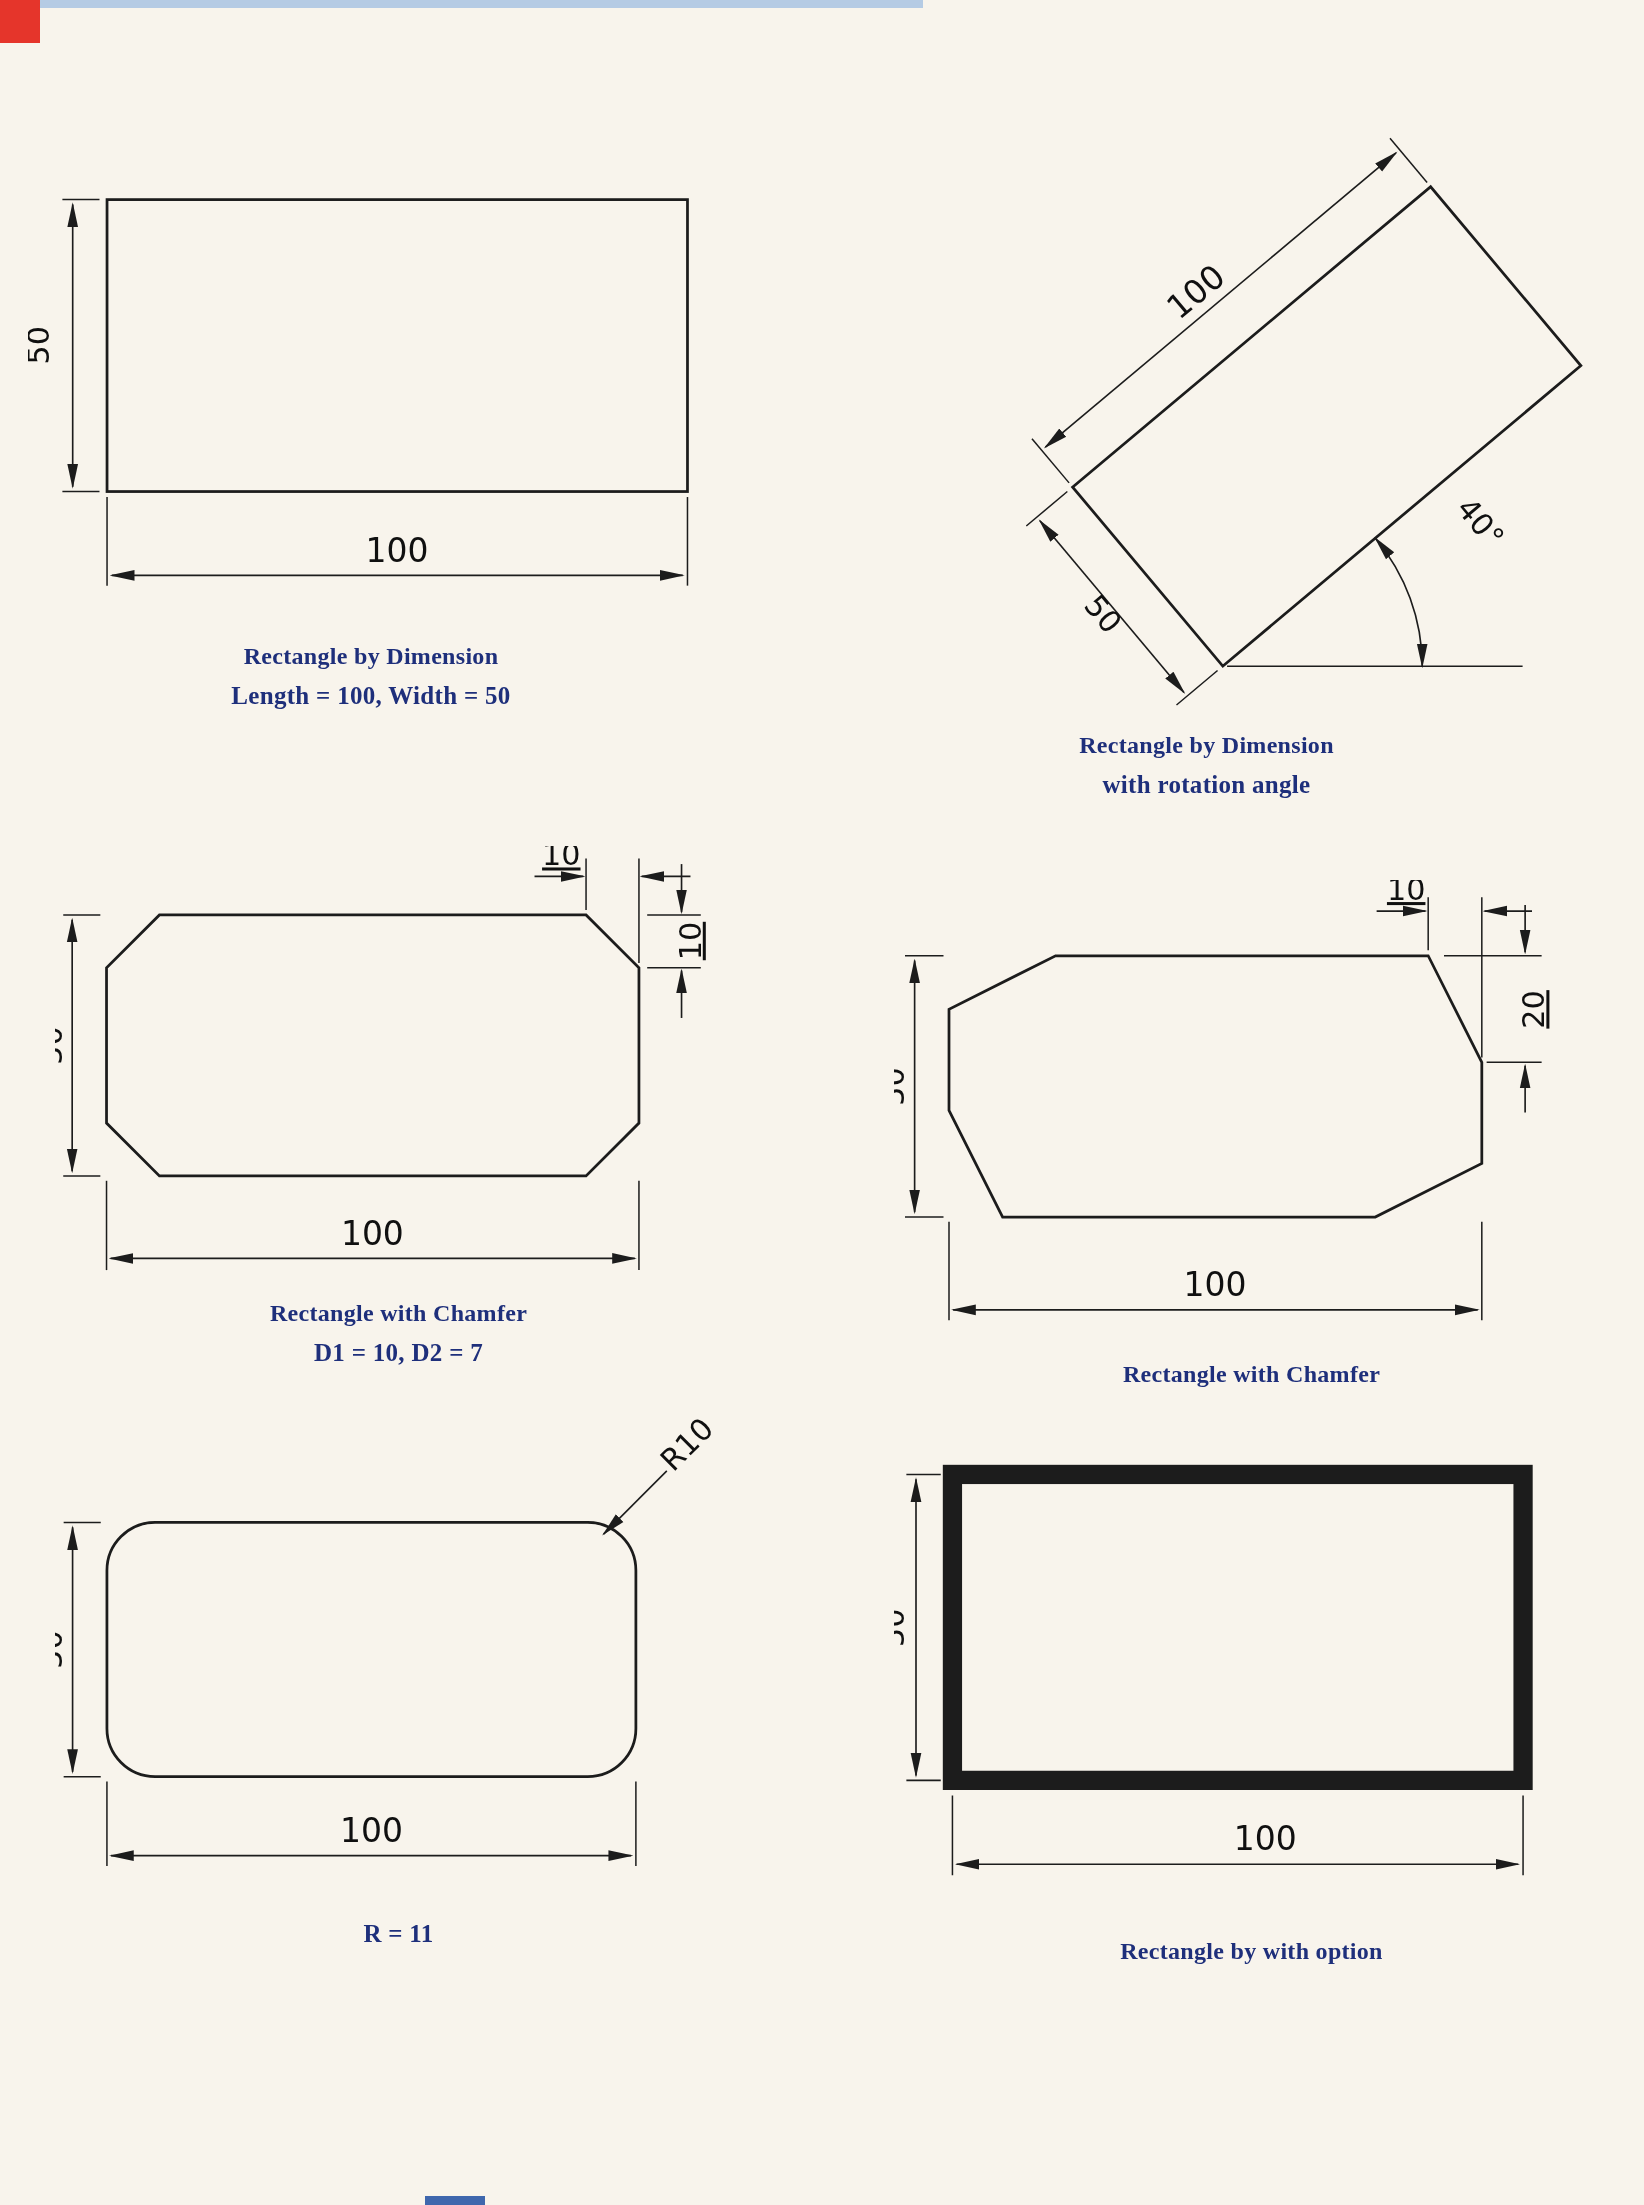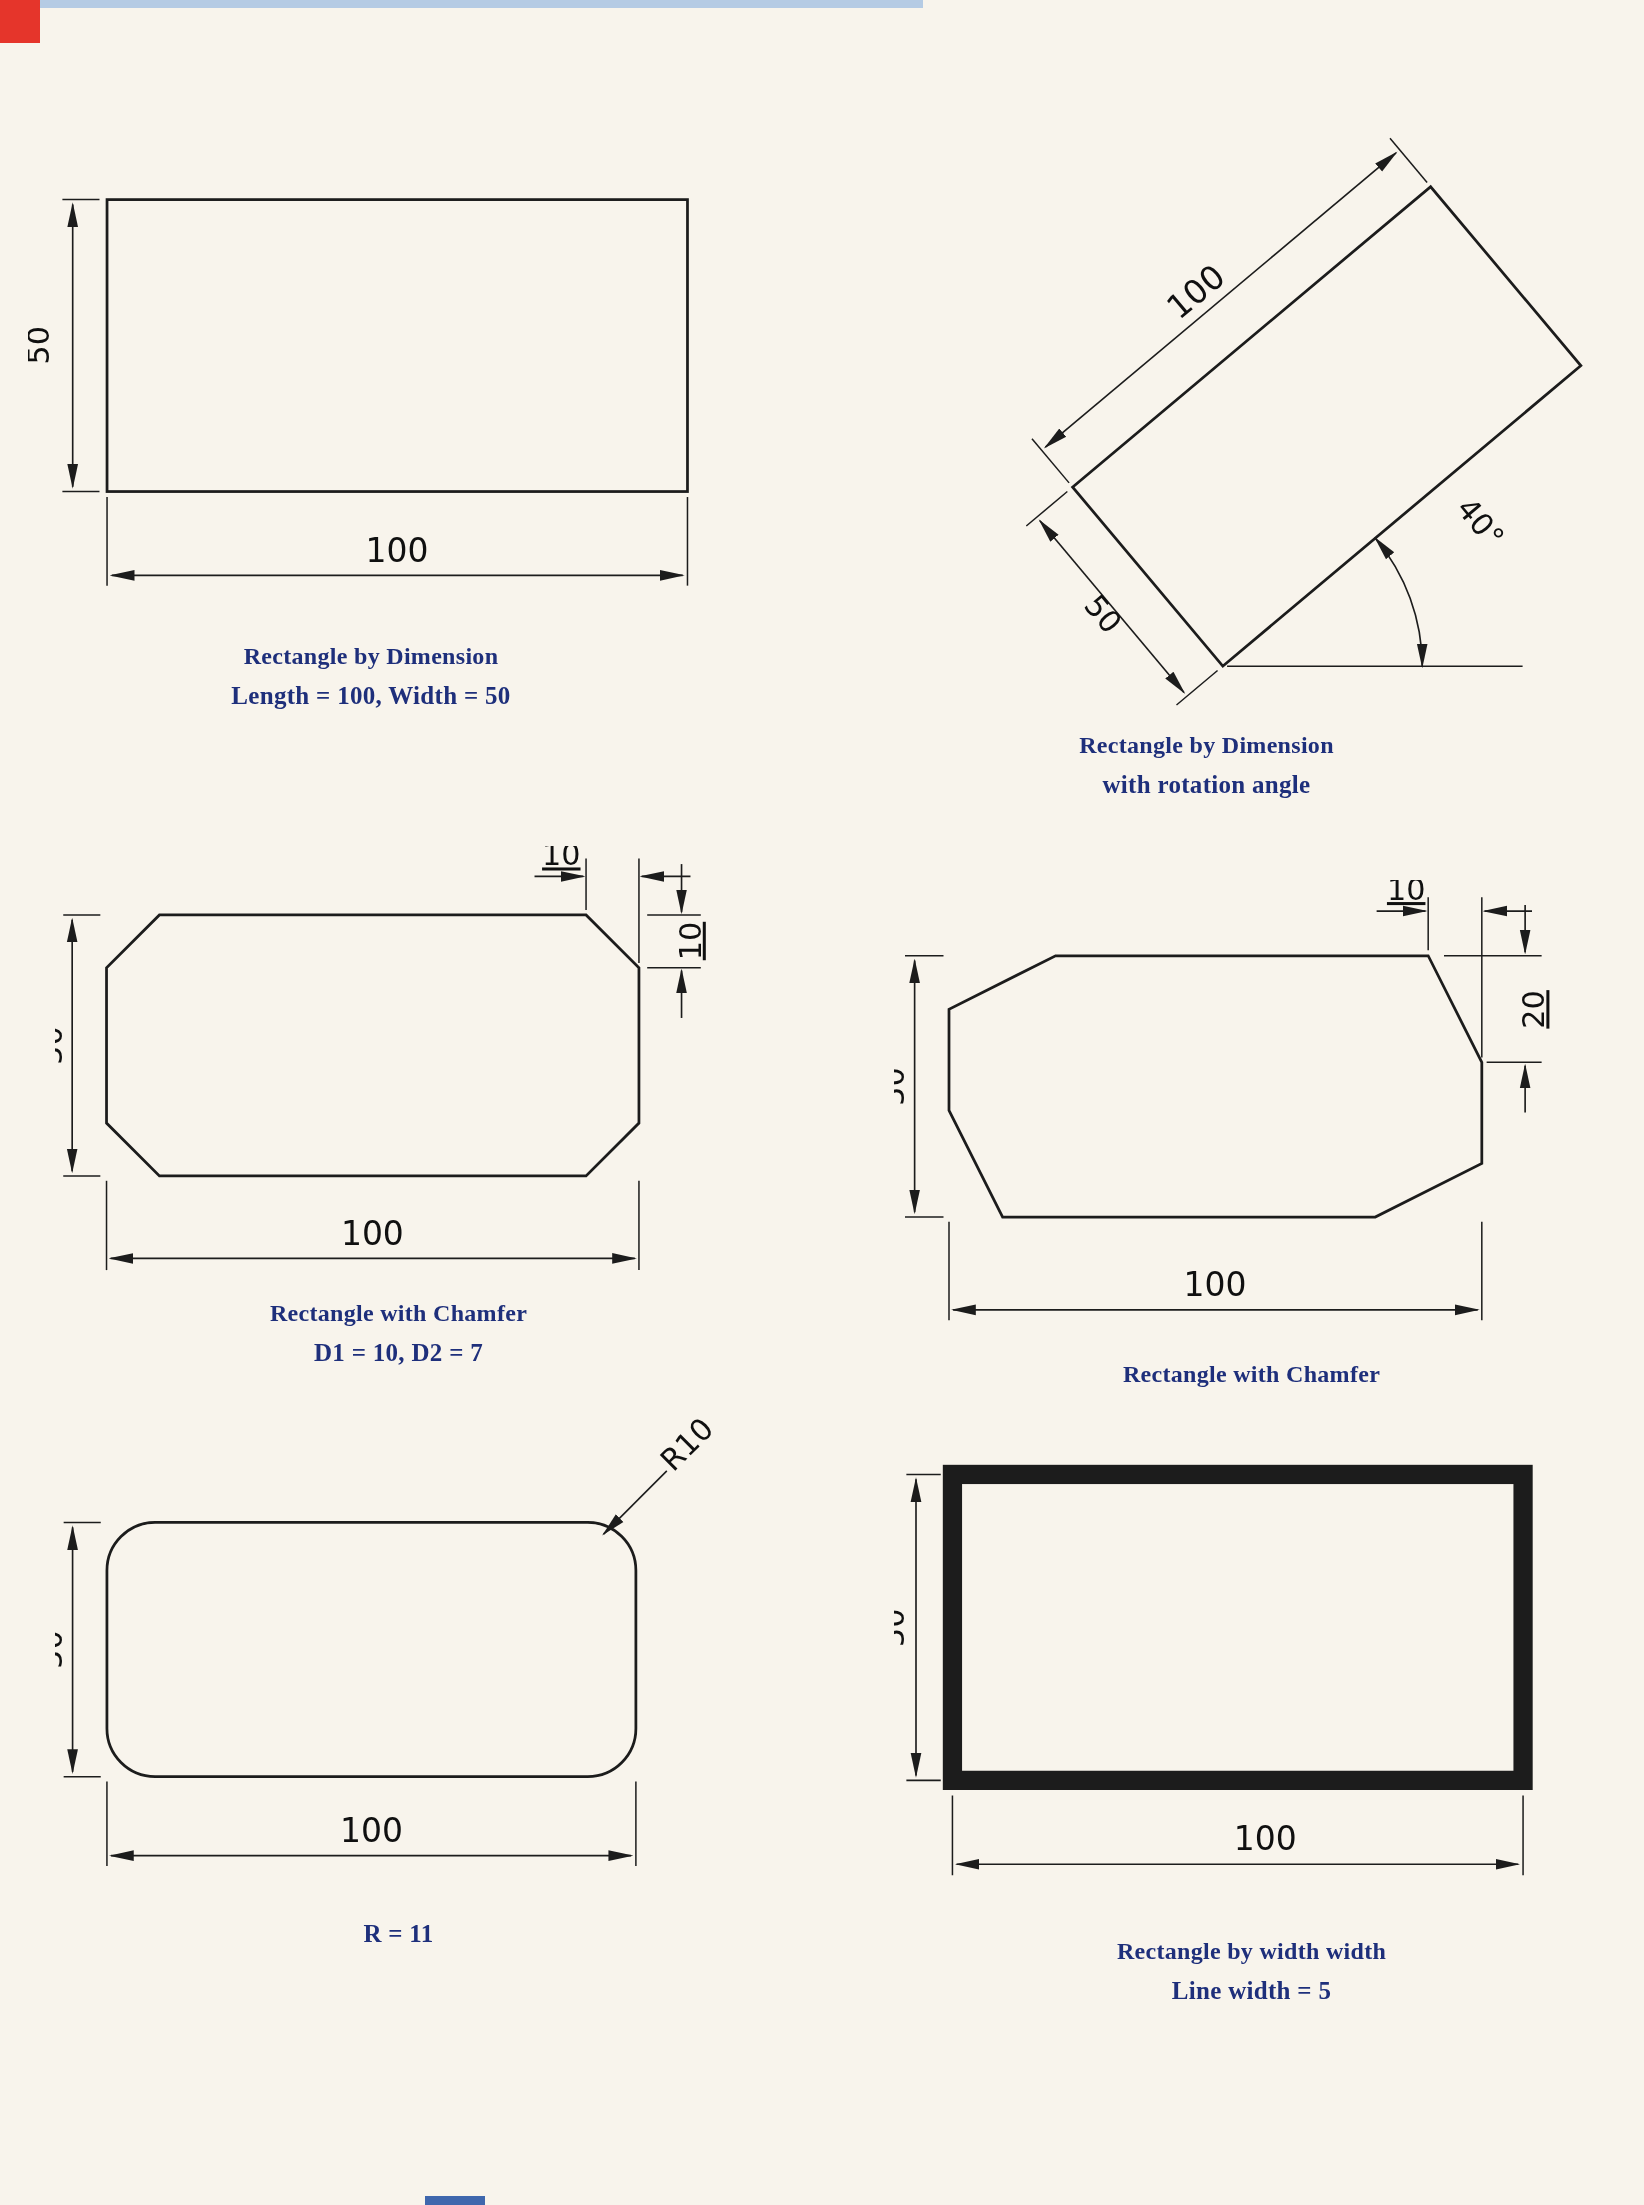--- a/index.html
+++ b/index.html
@@ -199,17 +199,16 @@
       <text class="dim" text-anchor="middle" transform="translate(14 308) rotate(-90)">50</text>
     </g>
     <g>
       <line class="xl" x1="85" y1="552" x2="85" y2="668"></line>
       <line class="xl" x1="915" y1="552" x2="915" y2="668"></line>
       <line class="dl" x1="91" y1="652" x2="908" y2="652" marker-start="url(#arw)" marker-end="url(#arw)"></line>
       <text class="dim big" text-anchor="middle" x="540" y="631">100</text>
     </g>
   </svg>
   <div class="cap" style="top:522px">
-    <div class="cap1">Rectangle by width width</div>
-    <div class="cap2">Line width = 5</div>
+    <div class="cap1">Rectangle by with option</div>
   </div>
 </div>
 
 
 </body></html>

